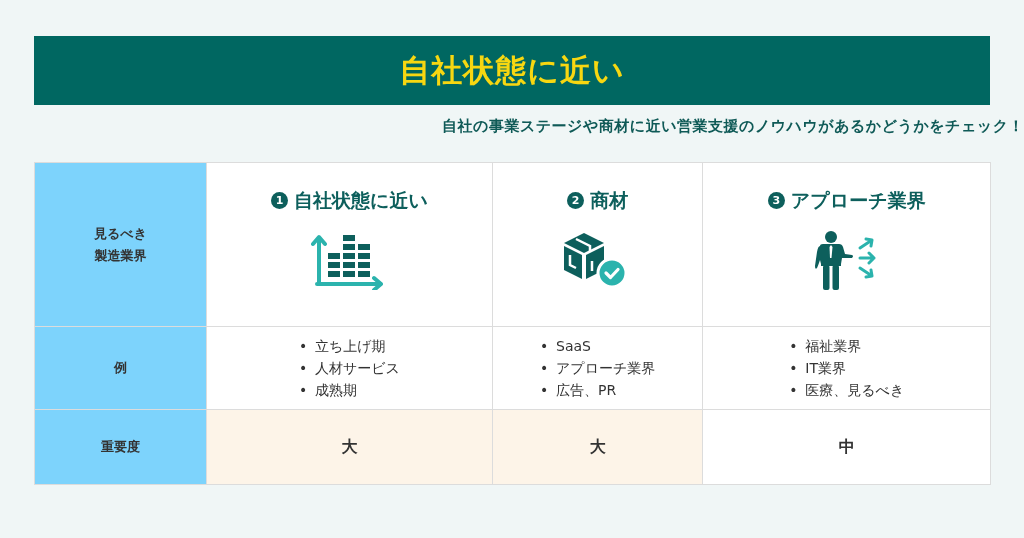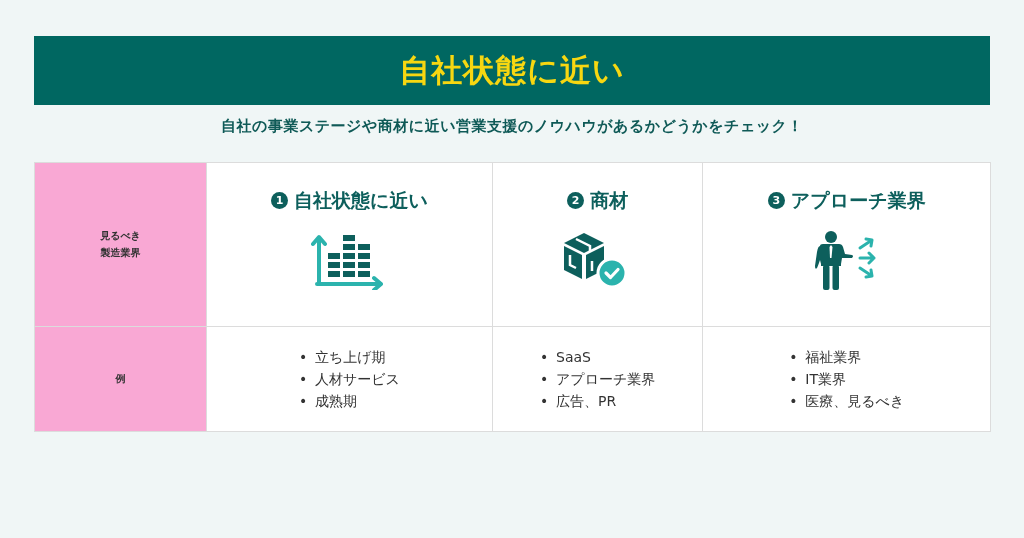--- a/index.html
+++ b/index.html
@@ -31,48 +31,48 @@
     .banner .rest {
       color: #ffffff;
       font-size: 25px;
       font-weight: bold;
       letter-spacing: 1px;
     }
     .subtitle {
       position: absolute;
       left: 0; top: 117px;
       width: 1024px;
-      text-align: center;
+      text-align: right;
       color: #0f5a57;
       font-size: 15px;
       font-weight: bold;
       letter-spacing: 0.5px;
     }
     table.grid {
       position: absolute;
       left: 34px; top: 162px;
       width: 957px;
       border-collapse: collapse;
       background: #ffffff;
     }
     table.grid td {
       border: 1px solid #dcdcdc;
       text-align: center;
       vertical-align: middle;
     }
     td.rowhead {
       width: 172px;
-      background: #f9a8d4;
-      font-size: 10px;
+      background: #7dd3fc;
+      font-size: 13px;
       font-weight: bold;
       color: #333;
       line-height: 1.65;
     }
     tr.r1 td { height: 164px; }
-    tr.r2 td { height: 105px; }
+    tr.r2 td { height: 83px; }
     tr.r3 td { height: 75px; }
     .col-title {
       display: flex;
       align-items: center;
       justify-content: center;
       gap: 6px;
       color: #0d5f5c;
       font-size: 19px;
       font-weight: bold;
       margin-top: -8px;
@@ -230,14 +230,20 @@
     </td>
     <td>
       <ul class="ex">
         <li>福祉業界</li>
         <li>IT業界</li>
         <li>医療、見るべき</li>
       </ul>
     </td>
   </tr>
 
+  <tr class="r3">
+    <td class="rowhead">重要度</td>
+    <td class="imp high">大</td>
+    <td class="imp high">大</td>
+    <td class="imp">中</td>
+  </tr>
 </tbody>
   </table>
 
 </body></html>

